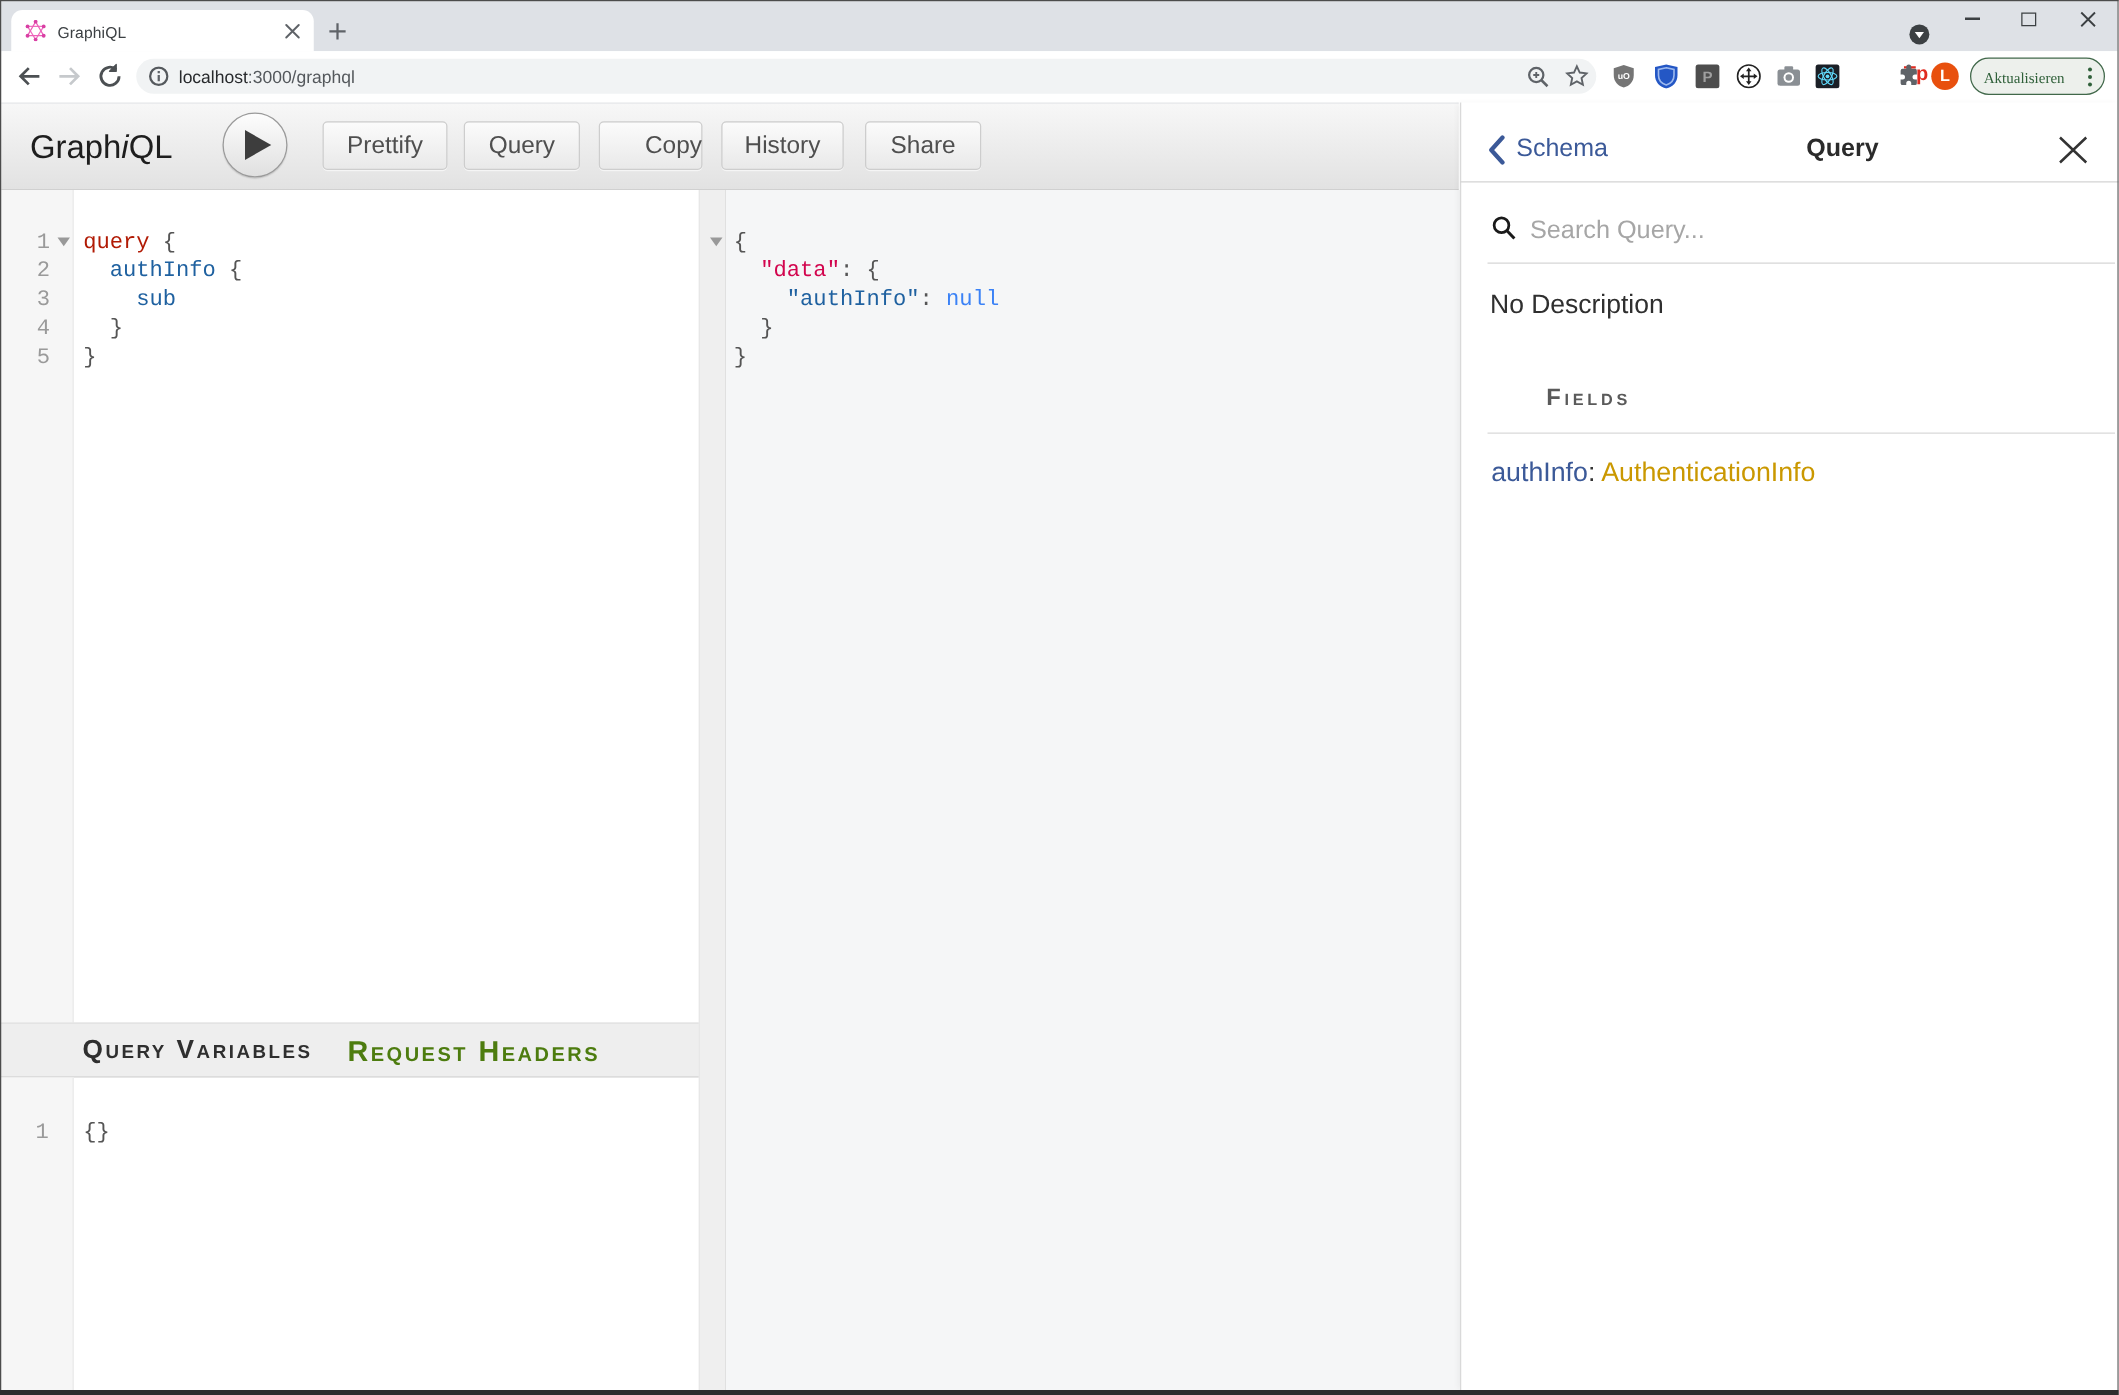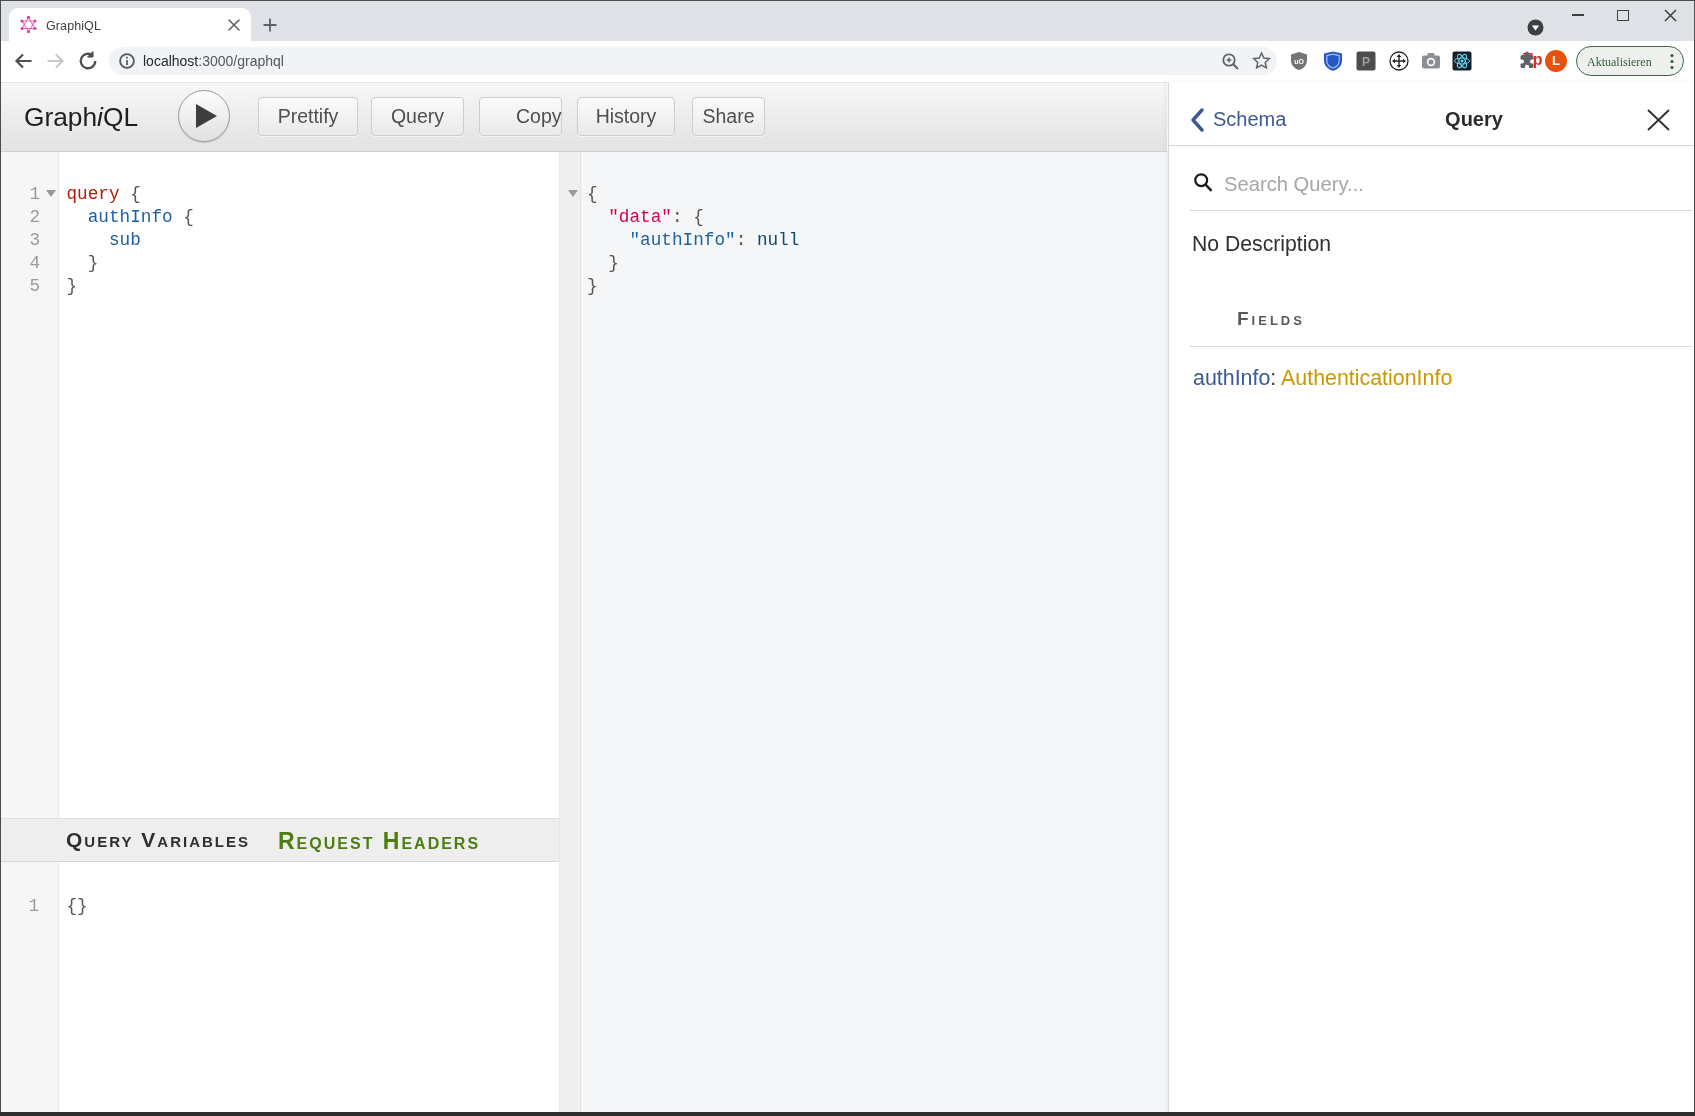--- a/index.html
+++ b/index.html
@@ -37,21 +37,21 @@
   .tbtn { position:absolute; top:97px; height:39px; border-radius:4px; border:1px solid #cdcdcd;
      background:linear-gradient(#fbfbfb,#e9e9e9); color:#4f4f4f; font-size:19.5px;
      text-align:center; line-height:37px; box-shadow:0 1px 0 rgba(255,255,255,0.6); }
   
   #edarea { left:1px; top:152px; width:1166px; height:960px; background:#fff; }
   .mono { font-family:"Liberation Mono", monospace; font-size:17.7px; line-height:23px; white-space:pre; }
   #qgutter { left:0; top:152px; width:59px; height:666px; background:#f6f6f6; border-right:1px solid #e9e9e9; }
   #qnums { left:0; top:183px; width:40px; text-align:right; color:#9a9a9a; }
   #qcode { left:66.5px; top:183px; }
   .kw { color:#B11A04; } .prop { color:#1F61A0; } .p { color:#555; }
-  .def { color:#D2054E; } .atomkw { color:#0c4a6e; }
+  .def { color:#D2054E; } .atomkw { color:#3b82f6; }
   .folddown { position:absolute; width:0; height:0; border-top:7px solid #999;
      border-left:5px solid transparent; border-right:5px solid transparent; }
   
   #varbar { left:0; top:818px; width:560px; height:44px; background:#eee;
      border-top:1px solid #e0e0e0; border-bottom:1px solid #d6d6d6; }
   .sctitle { position:absolute; font-variant:small-caps; font-weight:bold; letter-spacing:1.5px; }
   #vgutter { left:0; top:862px; width:59px; height:250px; background:#f6f6f6; border-right:1px solid #e9e9e9; }
   #vnum { left:0; top:895px; width:39px; text-align:right; color:#9a9a9a; }
   #vcode { left:66.5px; top:895px; color:#555; }
   
@@ -196,21 +196,21 @@
   </svg>
 
   <div class="abs" id="topbar"></div>
   <div class="abs" id="logo">Graph<em>i</em>QL</div>
   <div class="abs" id="playbtn"></div>
   <div class="abs" id="playtri"></div>
   <div class="abs tbtn" style="left:258px; width:100px;">Prettify</div>
   <div class="abs tbtn" style="left:371px; width:93px;">Query</div>
   <div class="abs tbtn" style="left:479px; width:83px;padding-left:36px;">Copy</div>
   <div class="abs tbtn" style="left:577px; width:98px;">History</div>
-  <div class="abs tbtn" style="left:692px; width:73px;">Share</div>
+  <div class="abs tbtn" style="left:692px; width:93px;">Share</div>
 
   <div class="abs" id="edarea"></div>
   <div class="abs" id="qgutter"></div>
   <div class="abs mono" id="qnums">1
 2
 3
 4
 5</div>
   <div class="abs folddown" style="left:45.5px; top:190px;"></div>
   <div class="abs mono" id="qcode"><span class="kw">query</span> <span class="p">{</span>

